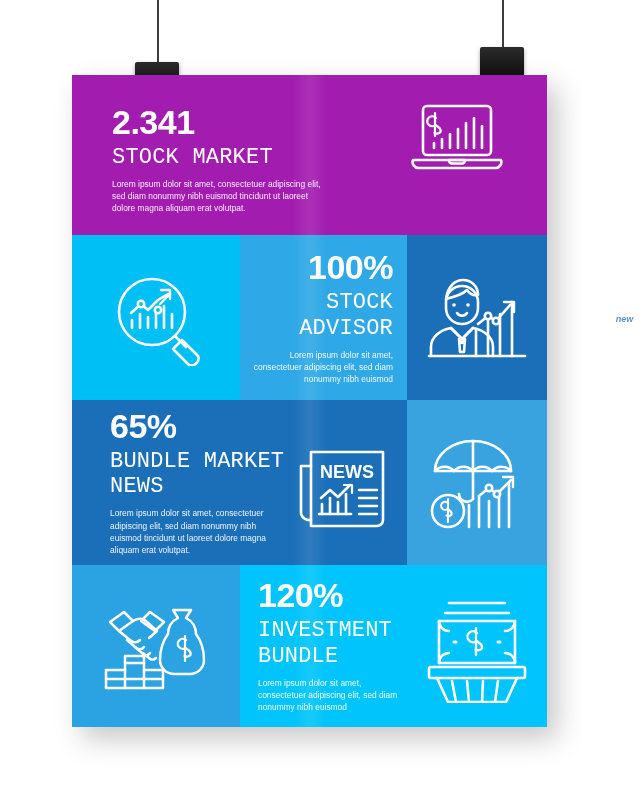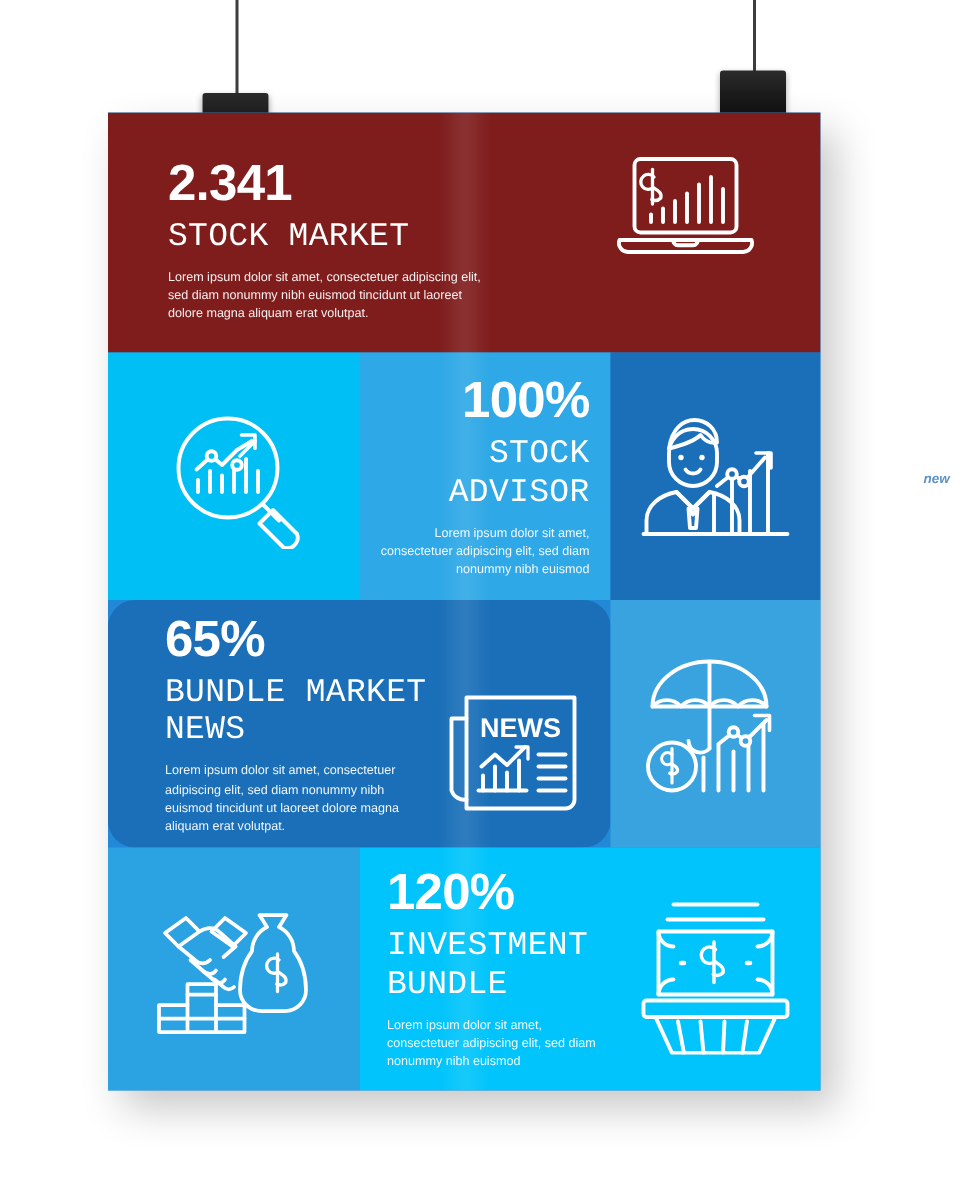--- a/index.html
+++ b/index.html
@@ -43,21 +43,21 @@
 
   .row { display:flex; width:100%; }
   .r1 { height:160px; }
   .r2 { height:165px; }
   .r3 { height:165px; }
   .r4 { height:162px; }
 
   .panel { position:relative; display:flex; align-items:center; overflow:hidden; }
 
   
-  .c-blue      { background:#7f1d1d; }
+  .c-blue      { background:#a21caf; }
   .c-cyan      { background:#00bff5; }
   .c-midblue   { background:#2ea8e6; }
   .c-darkblue  { background:#1a6fb8; }
   .c-lightblue { background:#38a3df; }
   .c-midblue2  { background:#2ba2e2; }
   .c-cyan2     { background:#00c4fb; }
 
   
   .txt { position:relative; z-index:2; color:#fff; }
   .txt.left  { text-align:left; }
@@ -186,27 +186,27 @@
             <path d="M52 52 l10 -8 l8 5 l14 -16"></path>
             <path d="M78 30 h10 v10" stroke-width="2.4"></path>
             <circle cx="62" cy="44" r="3.2" fill="#1a6fb8"></circle>
             <circle cx="70" cy="49" r="3.2" fill="#1a6fb8"></circle>
           </svg>
         </div>
       </div>
     </div>
 
     <div class="row r3">
-      <div class="panel c-darkblue" style="width:335px; padding:0 8px 0 38px;border-radius:18px;">
+      <div class="panel c-darkblue" style="width:335px; padding:0 8px 0 38px;">
         <div class="txt left" style="width:175px;">
           <div class="big">65%</div>
           <div class="ttl">BUNDLE MARKET NEWS</div>
           <div class="body">Lorem ipsum dolor sit amet, consectetuer adipiscing elit, sed diam nonummy nibh euismod tincidunt ut laoreet dolore magna aliquam erat volutpat.</div>
         </div>
-        <div class="icon" style="position:absolute; right:14px; top:49px;">
+        <div class="icon" style="position:absolute; right:14px; top:36px;">
           <svg width="98" height="92" viewBox="0 0 98 92" fill="none" stroke="#fff" stroke-width="2.6" stroke-linecap="round" stroke-linejoin="round">
             <path d="M16 16 h72 v68 a6 6 0 0 1 -6 6 H16 z"></path>
             <path d="M16 30 H6 v48 a9 9 0 0 0 10 6"></path>
             <text x="52" y="42" font-family="Liberation Sans, sans-serif" font-size="18" font-weight="700" fill="#fff" stroke="none" text-anchor="middle">NEWS</text>
             <line x1="27" y1="78" x2="27" y2="68"></line>
             <line x1="35" y1="78" x2="35" y2="62"></line>
             <line x1="43" y1="78" x2="43" y2="66"></line>
             <line x1="51" y1="78" x2="51" y2="58"></line>
             <path d="M26 62 l9 -8 l8 7 l12 -12"></path>
             <path d="M49 49 h8 v8" stroke-width="2.2"></path>

